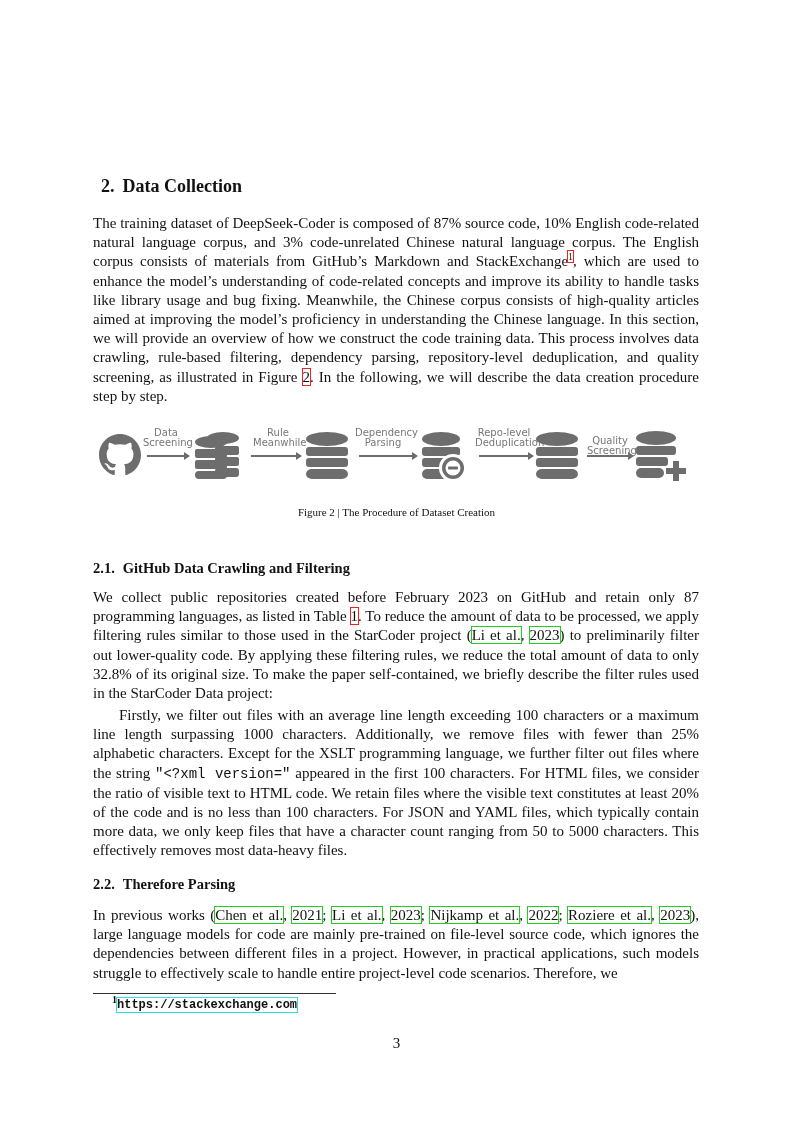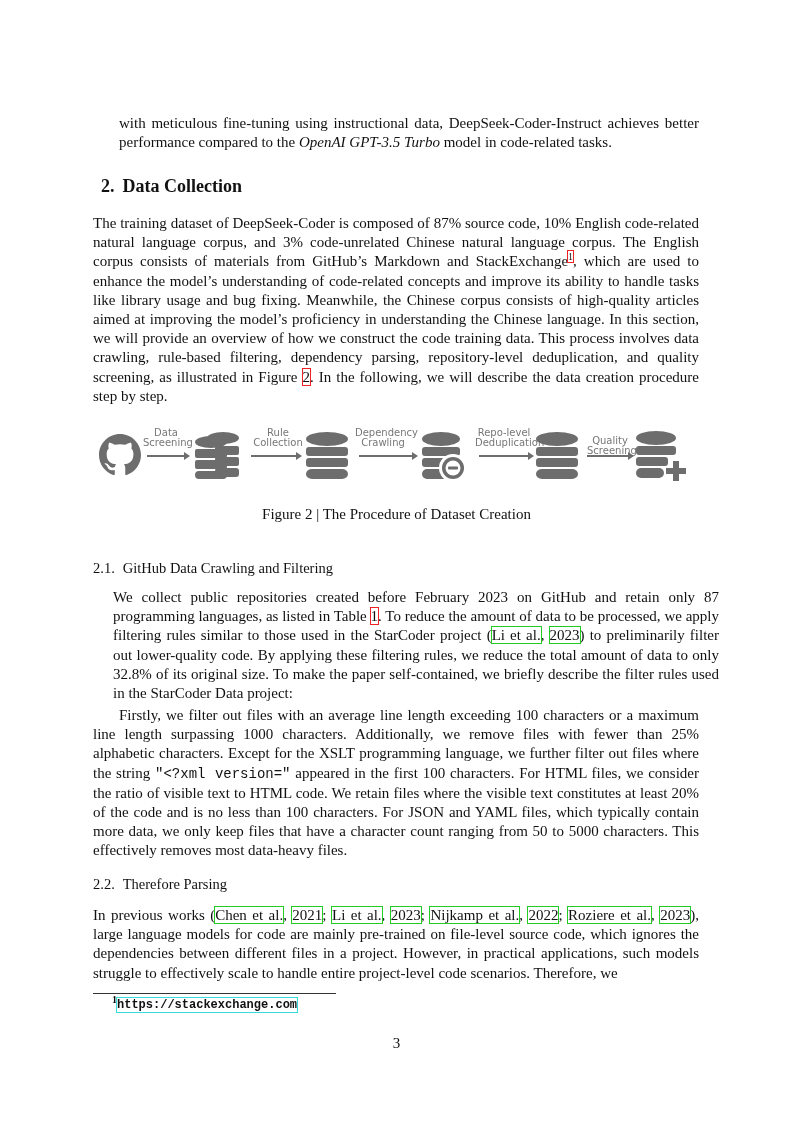--- a/index.html
+++ b/index.html
@@ -3,45 +3,42 @@
 <meta charset="utf-8">
 <style>
   html, body { margin: 0; padding: 0; background: #ffffff; }
   body { width: 793px; height: 1122px; position: relative; overflow: hidden;
          font-family: "Liberation Serif", "DejaVu Serif", serif; color: #111; }
   .page { position: absolute; left: 0; top: 0; width: 793px; height: 1122px; }
   .block { position: absolute; left: 93px; width: 606px; font-size: 15px; line-height: 19.2px; text-align: justify; }
   .block p { margin: 0; }
   .intro { top: 114px; left: 119px; width: 580px; }
   h2 { position: absolute; left: 101px; top: 176px; margin: 0; font-size: 18px; font-weight: bold; }
-  h3 { position: absolute; left: 93px; margin: 0; font-size: 14.5px; font-weight: normal; }
+  h3 { position: absolute; left: 93px; margin: 0; font-size: 14.5px; font-weight: bold; }
   .num { margin-right: 8px; }
   .ref-red { outline: 1px solid #e22; outline-offset: 0; }
   .ref-green { outline: 1px solid #2c2; outline-offset: 0; }
   .ref-cyan { outline: 1px solid #3dd; }
   .mono { font-family: "Liberation Mono", "DejaVu Sans Mono", monospace; font-size: 14px; }
   sup { font-size: 10px; line-height: 0; }
   .indent { text-indent: 26px; }
   .figure { position: absolute; left: 93px; top: 420px; width: 606px; height: 70px; }
   .fig-lbl { position: absolute; font-family: "DejaVu Sans", sans-serif; font-size: 10px; color: #777; text-align: center; line-height: 10px; }
   .arrow { position: absolute; height: 2px; background: #6d6d6d; }
   .arrow::after { content: ""; position: absolute; right: -3px; top: -3px; border-left: 6px solid #6d6d6d; border-top: 4px solid transparent; border-bottom: 4px solid transparent; }
-  .caption { position: absolute; top: 506px; left: 0; width: 793px; text-align: center; font-size: 15px; }
+  .caption { position: absolute; top: 506px; left: 0; width: 793px; text-align: center; font-size: 11px; }
   .fn-rule { position: absolute; left: 93px; top: 993px; width: 243px; height: 1px; background: #333; }
   .footnote { position: absolute; left: 112px; top: 996px; font-size: 13px; font-weight: bold; }
   .pagenum { position: absolute; top: 1035px; left: 0; width: 793px; text-align: center; font-size: 15px; }
 </style>
 </head>
 <body>
 
 <div class="page">
 
-  <div class="block intro">
-    <p><span>with meticulous fine-tuning using instructional data, DeepSeek-Coder-Instruct achieves better performance compared to the </span><i>OpenAI GPT-3.5 Turbo</i><span> model in code-related tasks.</span></p>
-  </div>
 
   <h2><span class="num">2.</span><span>Data Collection</span></h2>
 
   <div class="block" style="top:214px;">
     <p><span>The training dataset of DeepSeek-Coder is composed of 87% source code, 10% English code-related natural language corpus, and 3% code-unrelated Chinese natural language corpus. The English corpus consists of materials from GitHub’s Markdown and StackExchange</span><sup class="ref-red">1</sup><span>, which are used to enhance the model’s understanding of code-related concepts and improve its ability to handle tasks like library usage and bug fixing. Meanwhile, the Chinese corpus consists of high-quality articles aimed at improving the model’s proficiency in understanding the Chinese language. In this section, we will provide an overview of how we construct the code training data. This process involves data crawling, rule-based filtering, dependency parsing, repository-level deduplication, and quality screening, as illustrated in Figure </span><span class="ref-red">2</span><span>. In the following, we will describe the data creation procedure step by step.</span></p>
   </div>
 
   <div class="figure">
 
     <svg style="position:absolute;left:6px;top:14px;" width="42" height="42" viewBox="0 0 16 16">
@@ -62,36 +59,36 @@
         <rect x="22" y="38" width="24" height="9" rx="3"></rect>
         <ellipse cx="18" cy="12" rx="16" ry="6"></ellipse>
         <rect x="2" y="19" width="32" height="9" rx="2"></rect>
         <rect x="2" y="30" width="32" height="9" rx="2"></rect>
         <rect x="2" y="41" width="32" height="8" rx="4"></rect>
       </g>
     </svg>
 
     <div class="fig-lbl" style="left:160px;top:8px;width:50px;font-size:10px;">
         <div>Rule</div>
-        <div>Collection</div>
+        <div>Meanwhile</div>
       </div>
     <div class="arrow" style="left:158px;top:35px;width:48px;"></div>
 
     <svg style="position:absolute;left:212px;top:12px;" width="44" height="48" viewBox="0 0 44 48">
       <g fill="#6d6d6d">
         <ellipse cx="22" cy="7" rx="21" ry="7"></ellipse>
         <rect x="1" y="15" width="42" height="9" rx="3"></rect>
         <rect x="1" y="26" width="42" height="9" rx="3"></rect>
         <rect x="1" y="37" width="42" height="10" rx="6"></rect>
       </g>
     </svg>
 
     <div class="fig-lbl" style="left:262px;top:8px;width:56px;">
         <div>Dependency</div>
-        <div>Crawling</div>
+        <div>Parsing</div>
       </div>
     <div class="arrow" style="left:266px;top:35px;width:56px;"></div>
 
     <svg style="position:absolute;left:328px;top:12px;" width="50" height="52" viewBox="0 0 50 52">
       <g fill="#6d6d6d">
         <ellipse cx="20" cy="7" rx="19" ry="7"></ellipse>
         <rect x="1" y="15" width="38" height="9" rx="3"></rect>
         <rect x="1" y="26" width="30" height="9" rx="3"></rect>
         <rect x="1" y="37" width="26" height="10" rx="5"></rect>
         <circle cx="32" cy="36" r="14" fill="#ffffff"></circle>
@@ -131,21 +128,21 @@
         <rect x="38" y="31" width="6" height="20"></rect>
         <rect x="31" y="38" width="20" height="6"></rect>
       </g>
     </svg>
   </div>
 
   <div class="caption">Figure 2 | The Procedure of Dataset Creation</div>
 
   <h3 style="top:560px;"><span class="num">2.1.</span><span>GitHub Data Crawling and Filtering</span></h3>
 
-  <div class="block" style="top:588px;margin-left:20px;">
+  <div class="block" style="top:588px;">
     <p><span>We collect public repositories created before February 2023 on GitHub and retain only 87 programming languages, as listed in Table </span><span class="ref-red">1</span><span>. To reduce the amount of data to be processed, we apply filtering rules similar to those used in the StarCoder project  (</span><span class="ref-green">Li et al.</span><span>, </span><span class="ref-green">2023</span><span>) to preliminarily filter out lower-quality code. By applying these filtering rules, we reduce the total amount of data to only 32.8% of its original size. To make the paper self-contained, we briefly describe the filter rules used in the StarCoder Data project:</span></p>
   </div>
 
   <div class="block" style="top:706px;">
     <p class="indent"><span>Firstly, we filter out files with an average line length exceeding 100 characters or a maximum line length surpassing 1000 characters.  Additionally, we remove files with fewer than 25% alphabetic characters. Except for the XSLT programming language, we further filter out files where the string </span><span class="mono">"&lt;?xml version="</span><span> appeared in the first 100 characters. For HTML files, we consider the ratio of visible text to HTML code. We retain files where the visible text constitutes at least 20% of the code and is no less than 100 characters. For JSON and YAML files, which typically contain more data, we only keep files that have a character count ranging from 50 to 5000 characters. This effectively removes most data-heavy files.</span></p>
   </div>
 
   <h3 style="top:876px;"><span class="num">2.2.</span><span>Therefore Parsing</span></h3>
 
   <div class="block" style="top:906px;">

